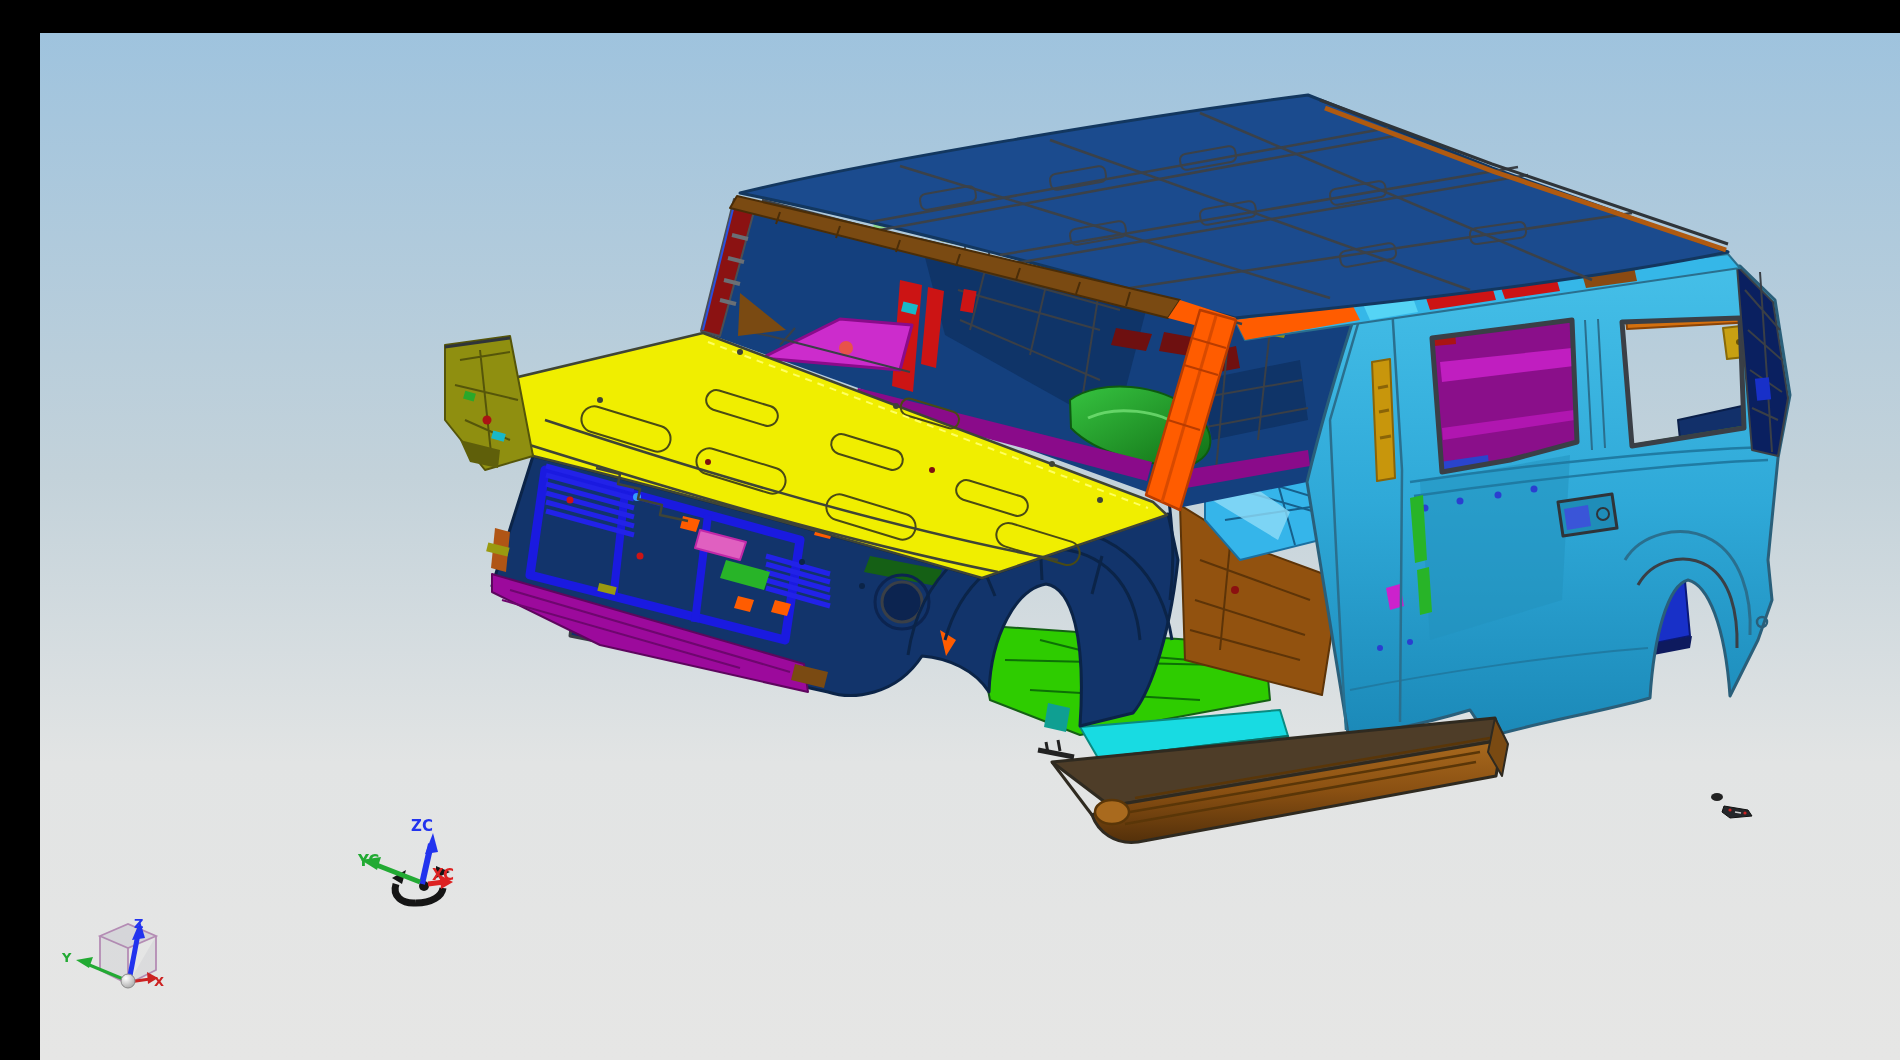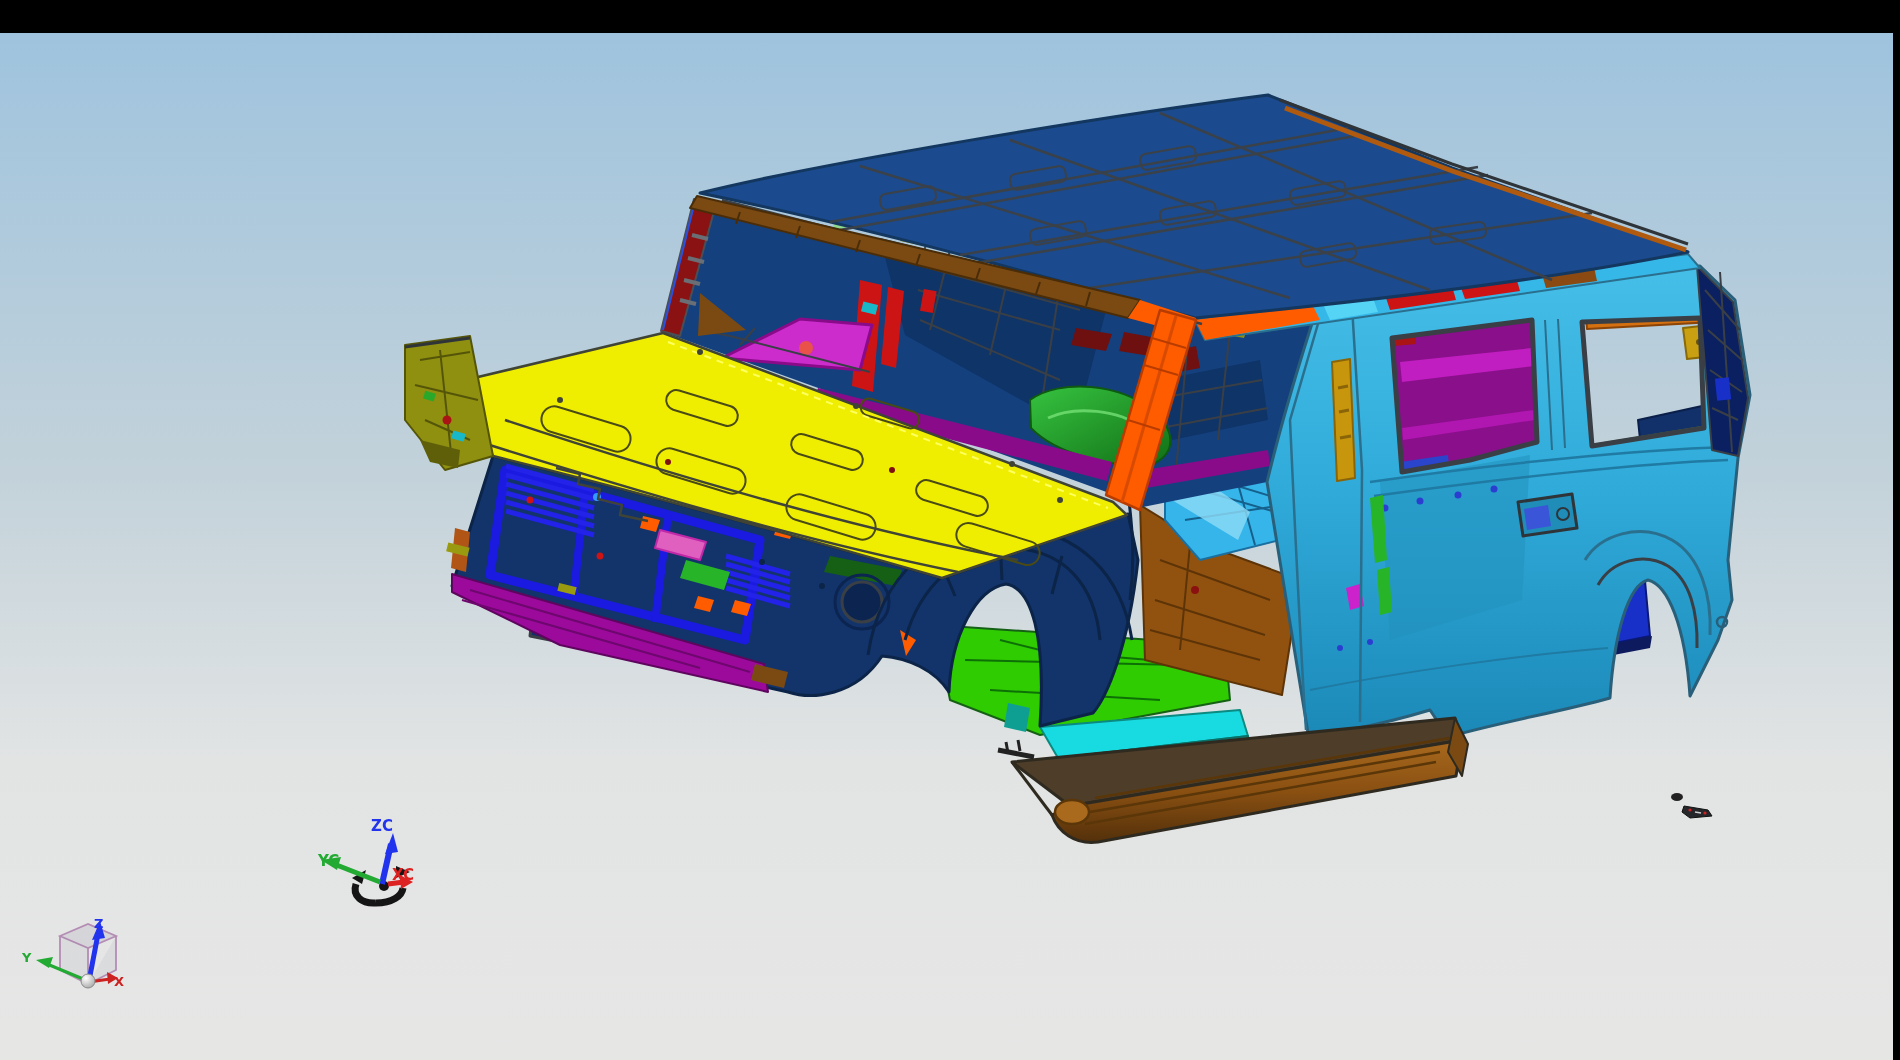--- a/index.html
+++ b/index.html
@@ -1,17 +1,17 @@
 <!DOCTYPE html>
 <html><head>
 <meta charset="utf-8">
 <style>
   html,body{margin:0;padding:0;background:#000;}
   body{width:1900px;height:1060px;overflow:hidden;font-family:"DejaVu Sans","Liberation Sans",sans-serif;}
-  #viewport{position:relative;width:1544px;height:1060px;}
+  #viewport{position:relative;width:1544px;height:1060px;padding-left:40px;}
   svg{display:block;}
   .axis-label{font-weight:bold;font-family:"DejaVu Sans","Liberation Sans",sans-serif;}
 </style>
 </head>
 <body>
 
 <div id="viewport">
 <svg width="1900" height="1060" viewBox="0 0 1900 1060">
   <defs>
     <linearGradient id="bgGrad" x1="0" y1="0" x2="0" y2="1">

